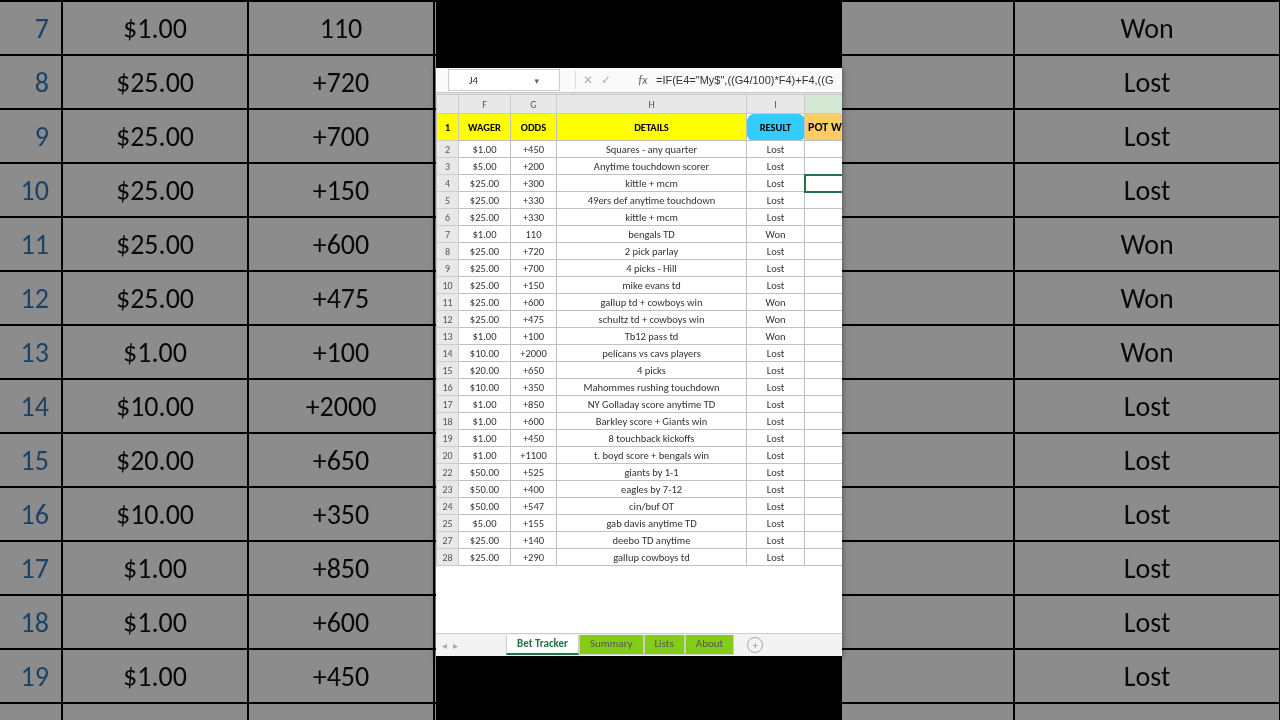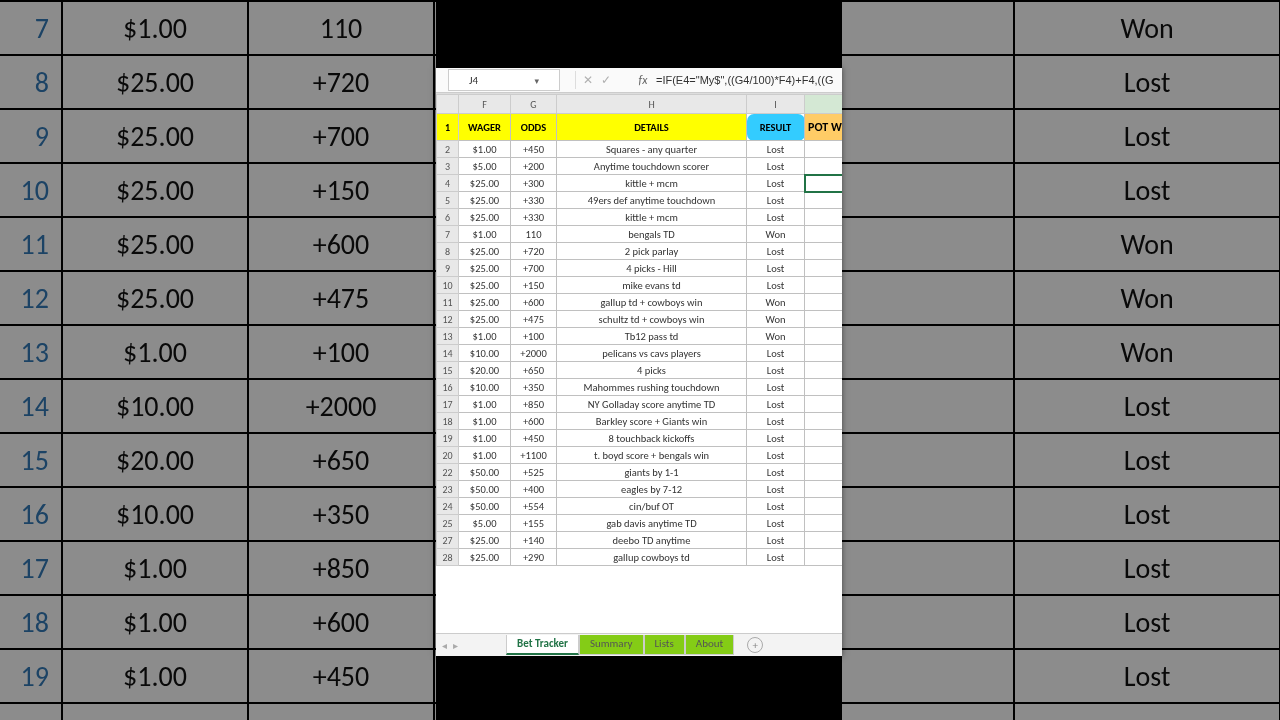--- a/index.html
+++ b/index.html
@@ -528,21 +528,21 @@
               <td class="rh">23</td>
               <td>$50.00</td>
               <td>+400</td>
               <td>eagles by 7-12</td>
               <td>Lost</td>
               <td class=""></td>
             </tr>
             <tr>
               <td class="rh">24</td>
               <td>$50.00</td>
-              <td>+554</td>
+              <td>+547</td>
               <td>cin/buf OT</td>
               <td>Lost</td>
               <td class=""></td>
             </tr>
             <tr>
               <td class="rh">25</td>
               <td>$5.00</td>
               <td>+155</td>
               <td>gab davis anytime TD</td>
               <td>Lost</td>

